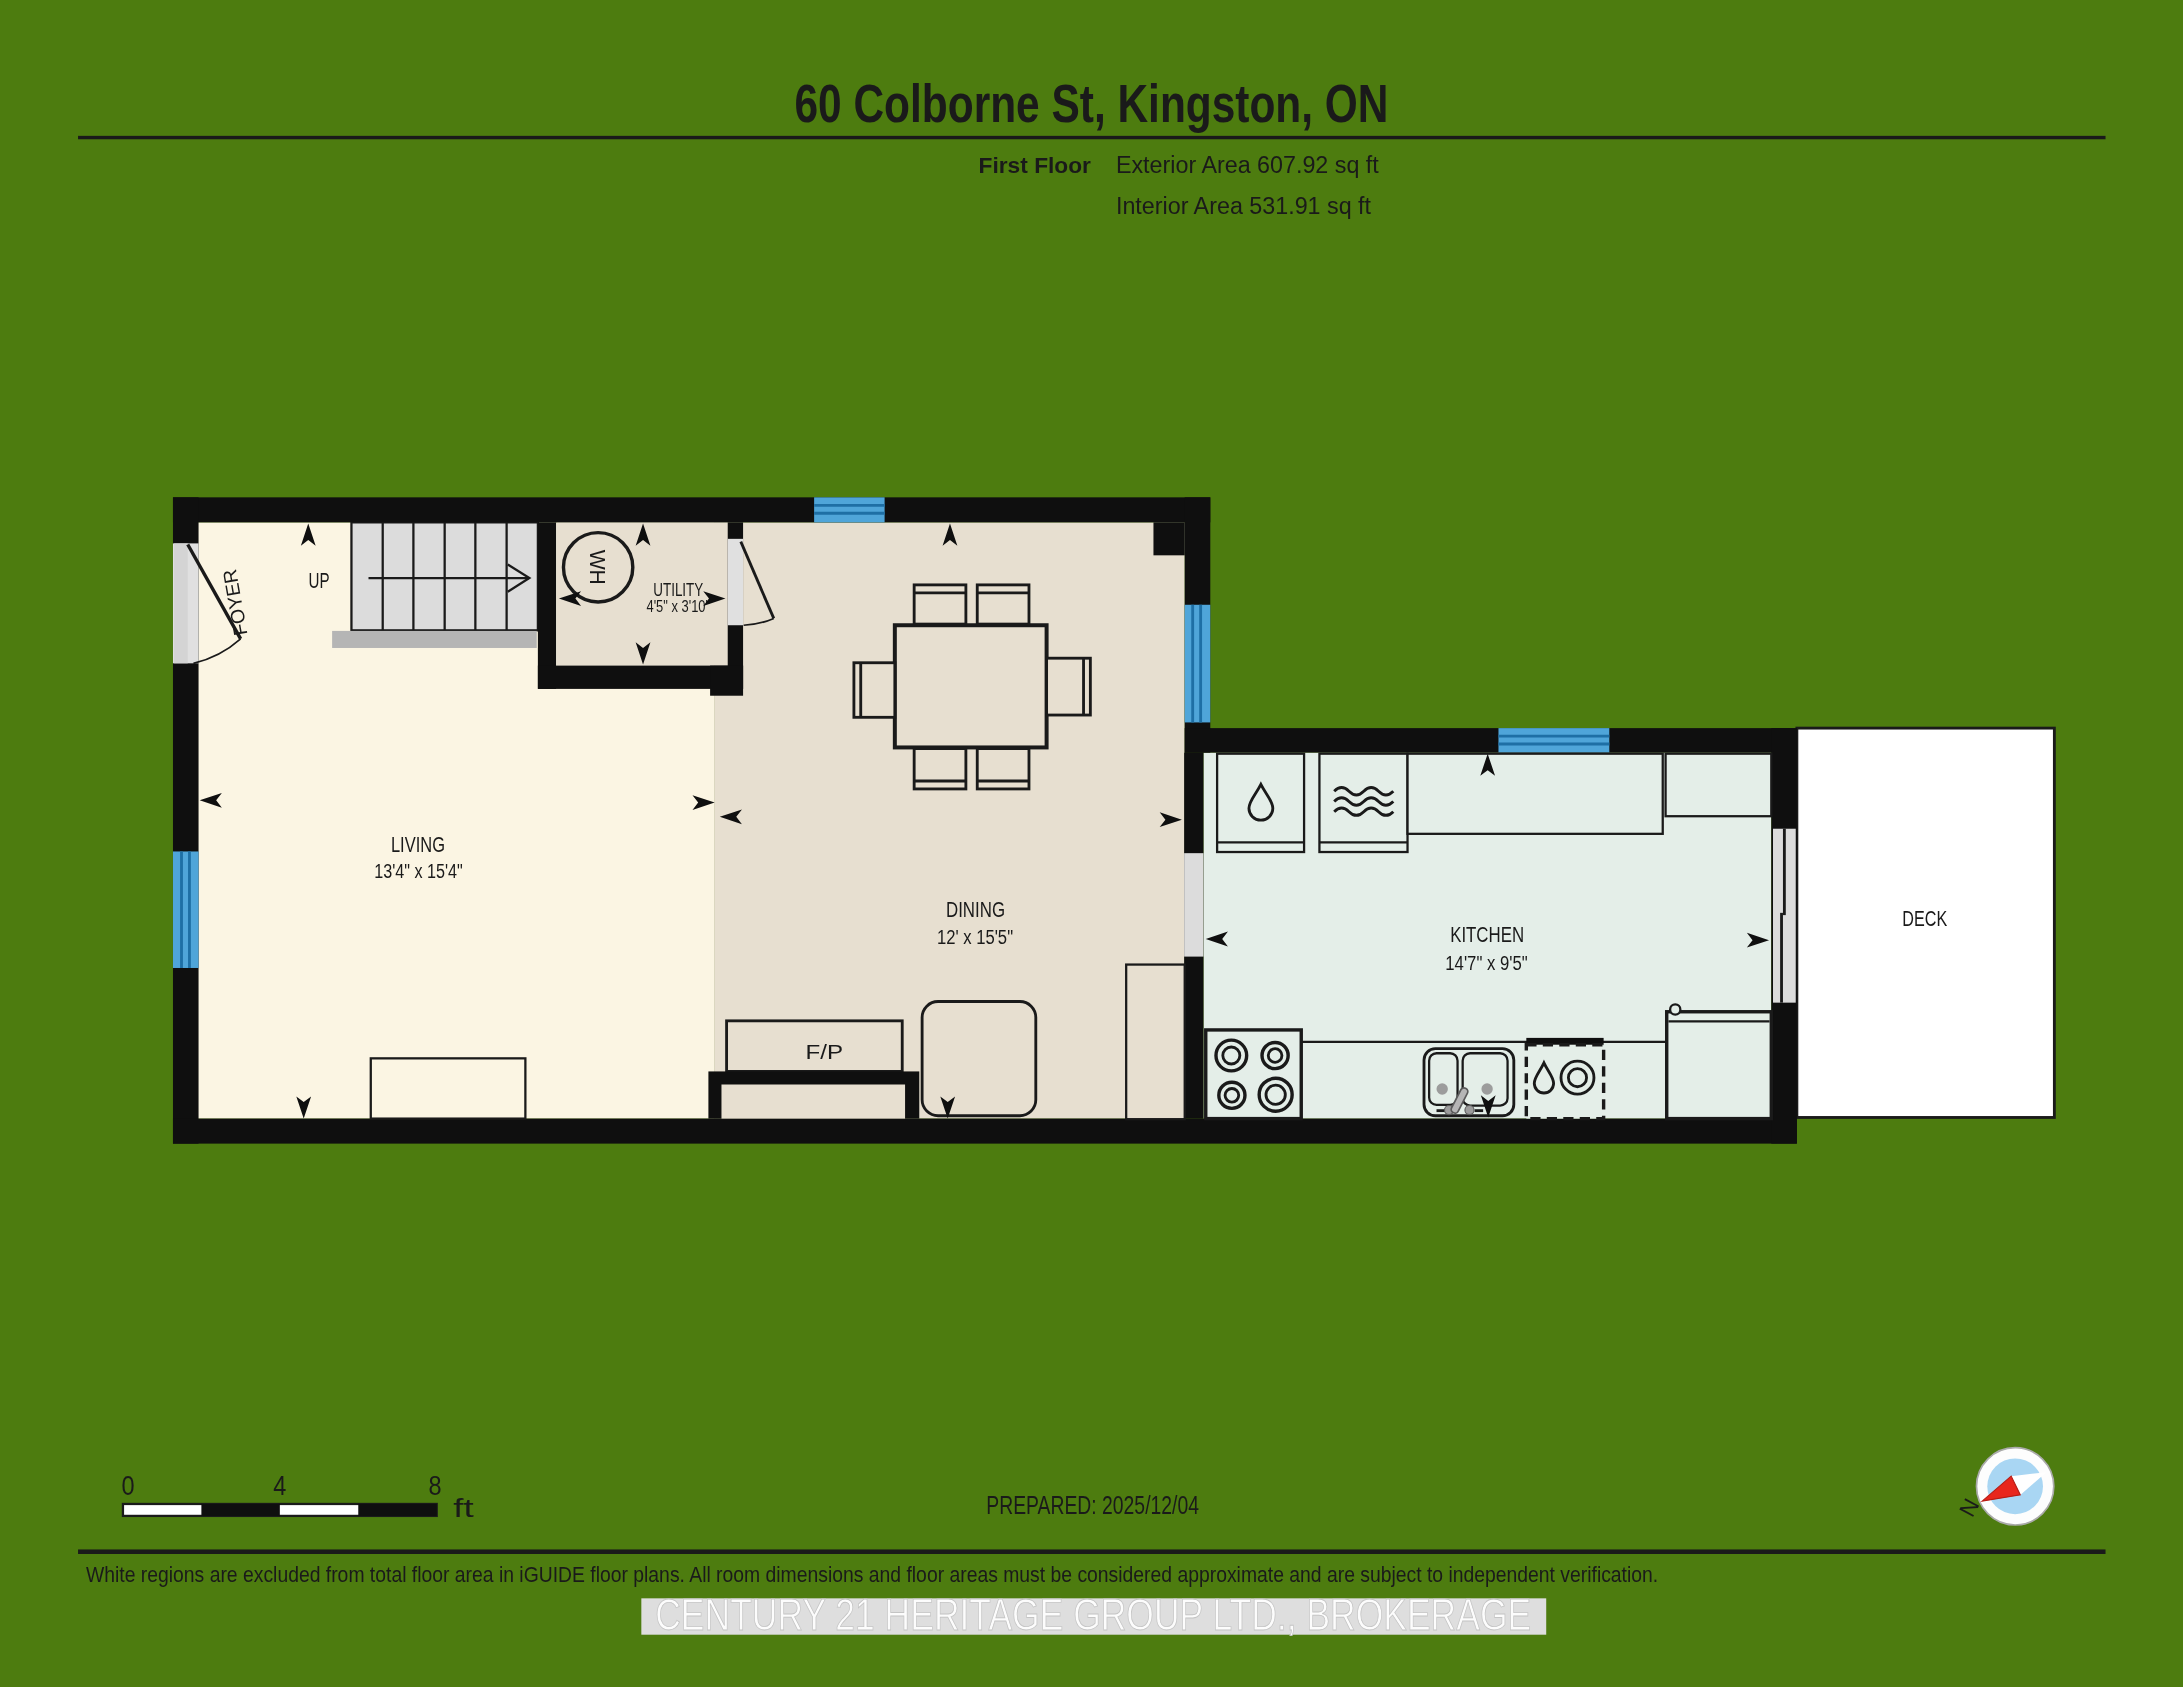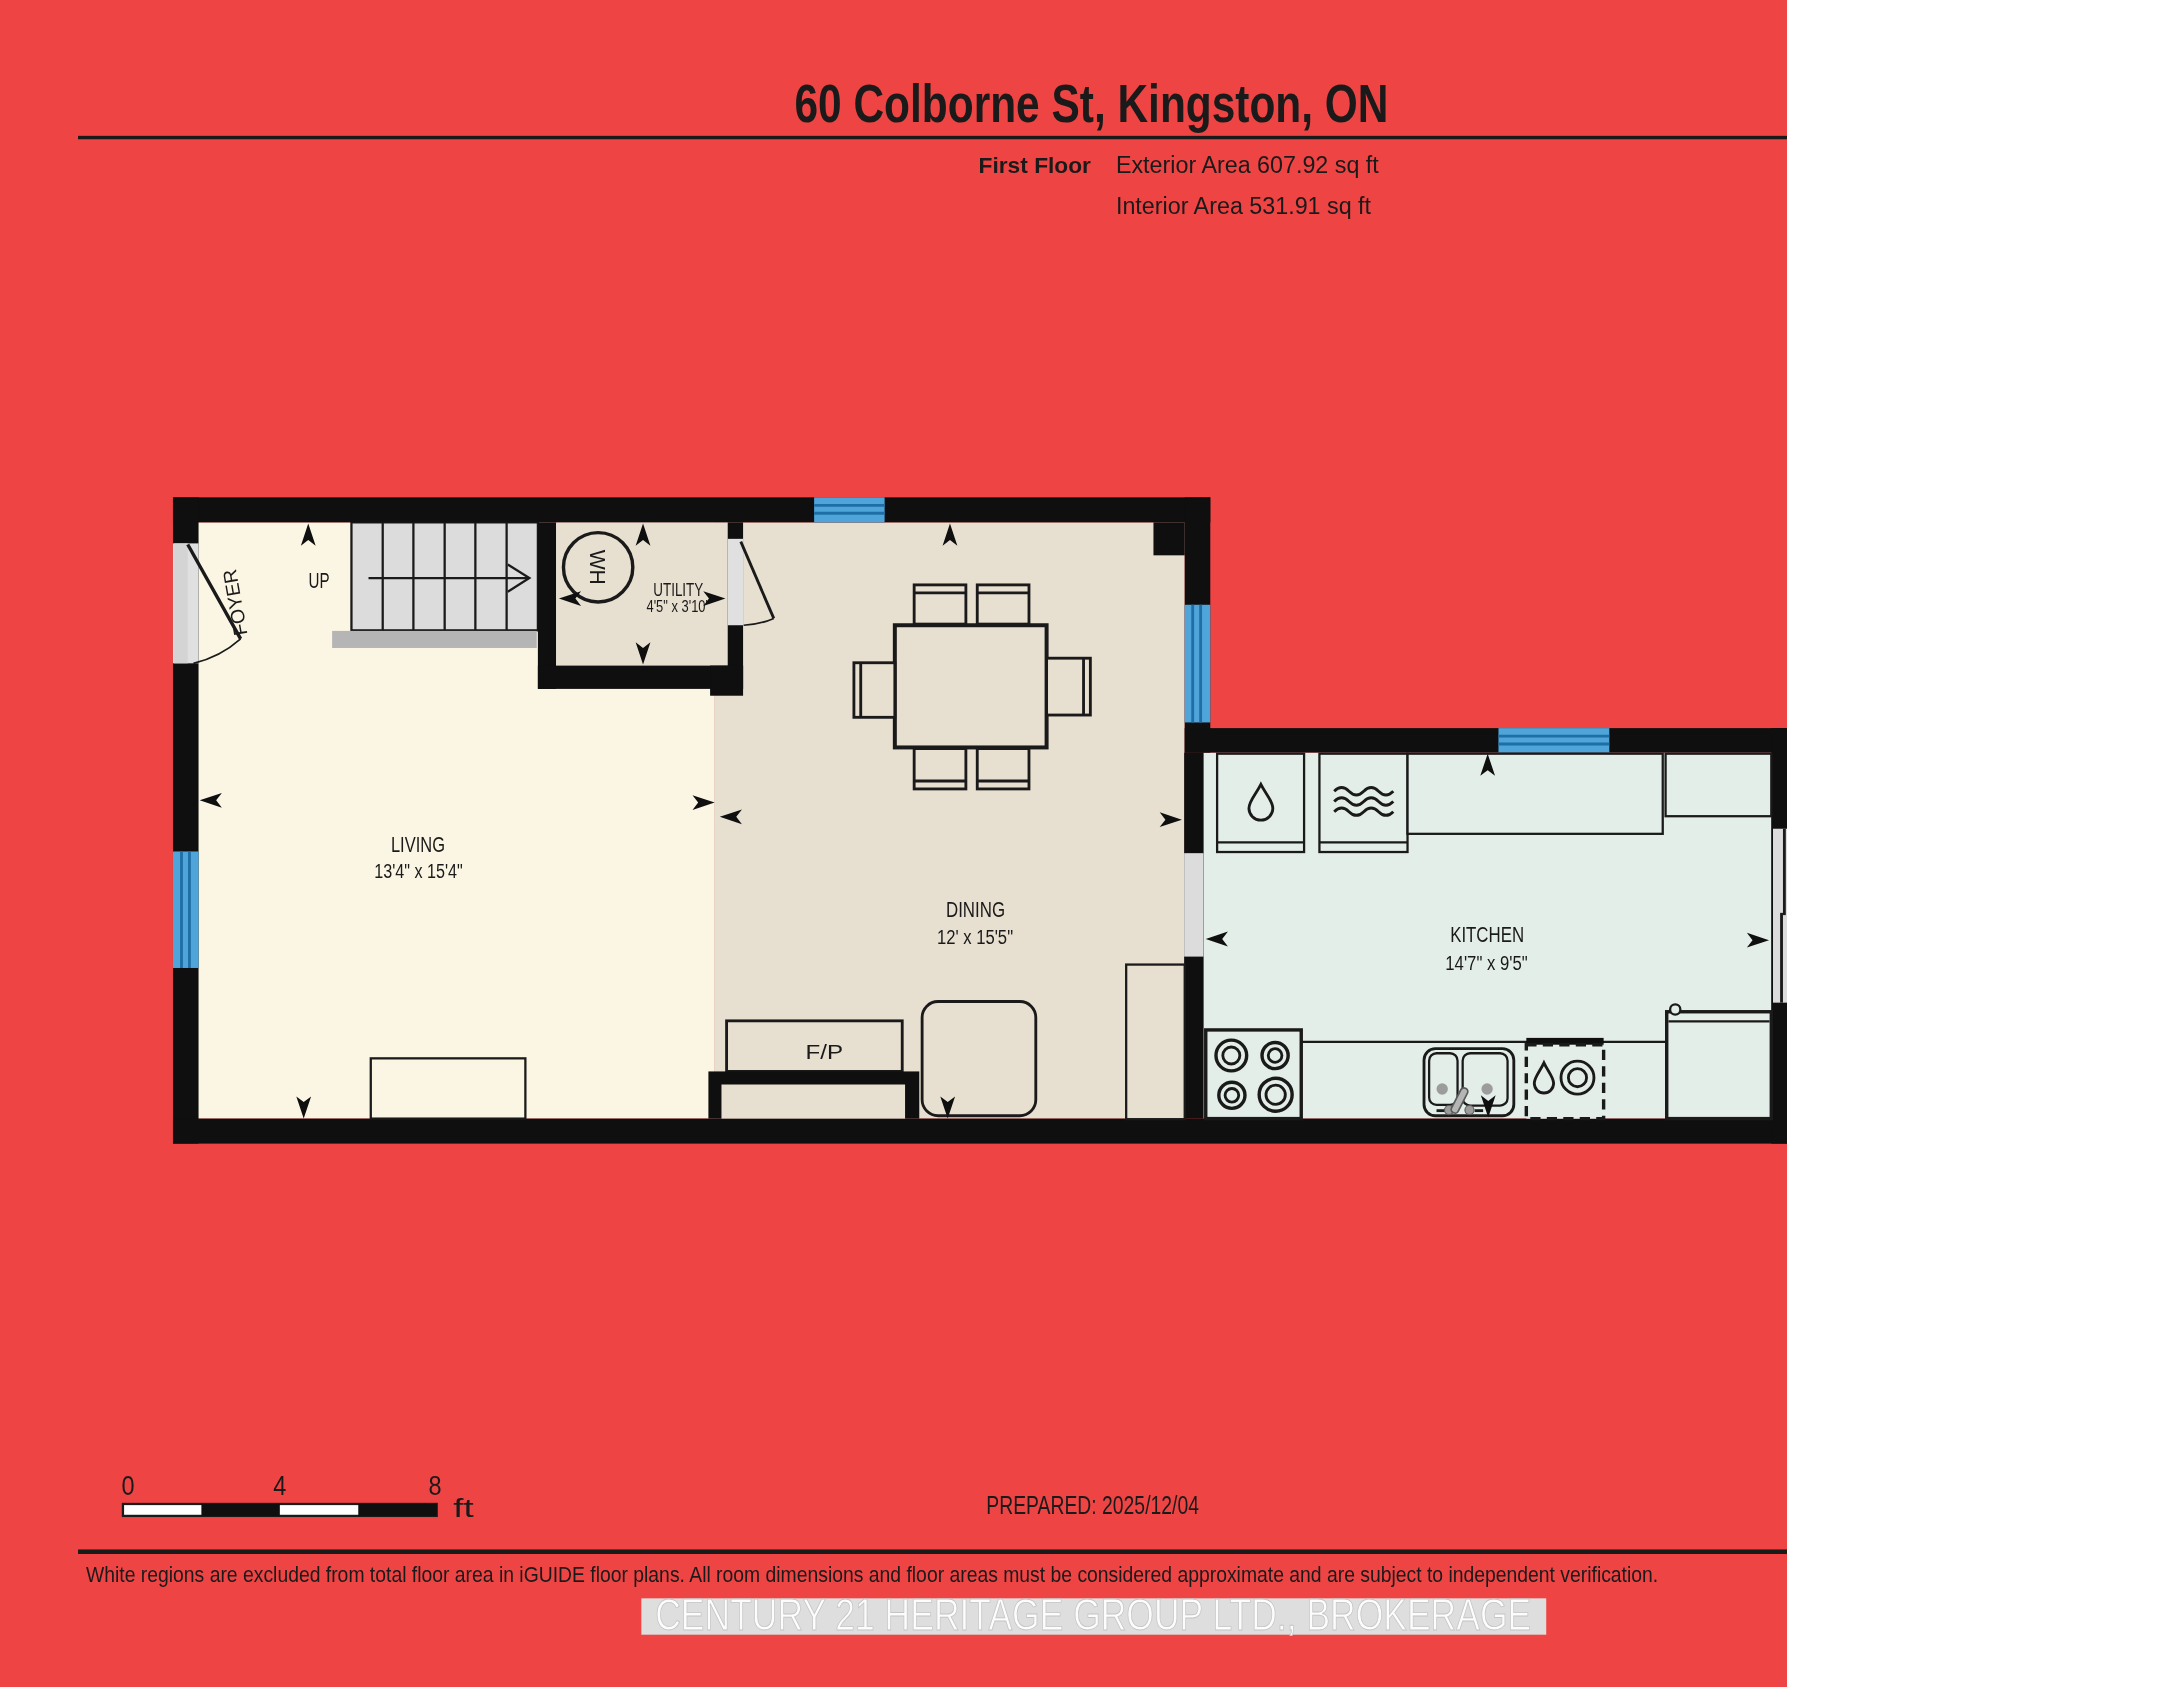--- a/index.html
+++ b/index.html
@@ -1,16 +1,16 @@
 <!DOCTYPE html>
 <html style="font-size:9px"><head>
 <meta charset="utf-8">
 <style>
 html,body{margin:0;padding:0;background:#ffffff;}
-#page{position:relative;width:1787px;height:1687px;background:#ef4444;overflow:hidden;}
+#page{position:relative;width:2183px;height:1687px;background:#4d7c0f;overflow:hidden;}
 svg{display:block;}
 text{font-family:"Liberation Sans",sans-serif;fill:#1a1a1a;}
 </style>
 </head>
 <body>
 <div id="page">
 <svg width="2183" height="1687" viewBox="0 0 3840 2968" xmlns="http://www.w3.org/2000/svg">
 
 <text x="1920" y="215" font-size="95" font-weight="bold" text-anchor="middle" textLength="1045" lengthAdjust="spacingAndGlyphs">60 Colborne St, Kingston, ON</text>
 

